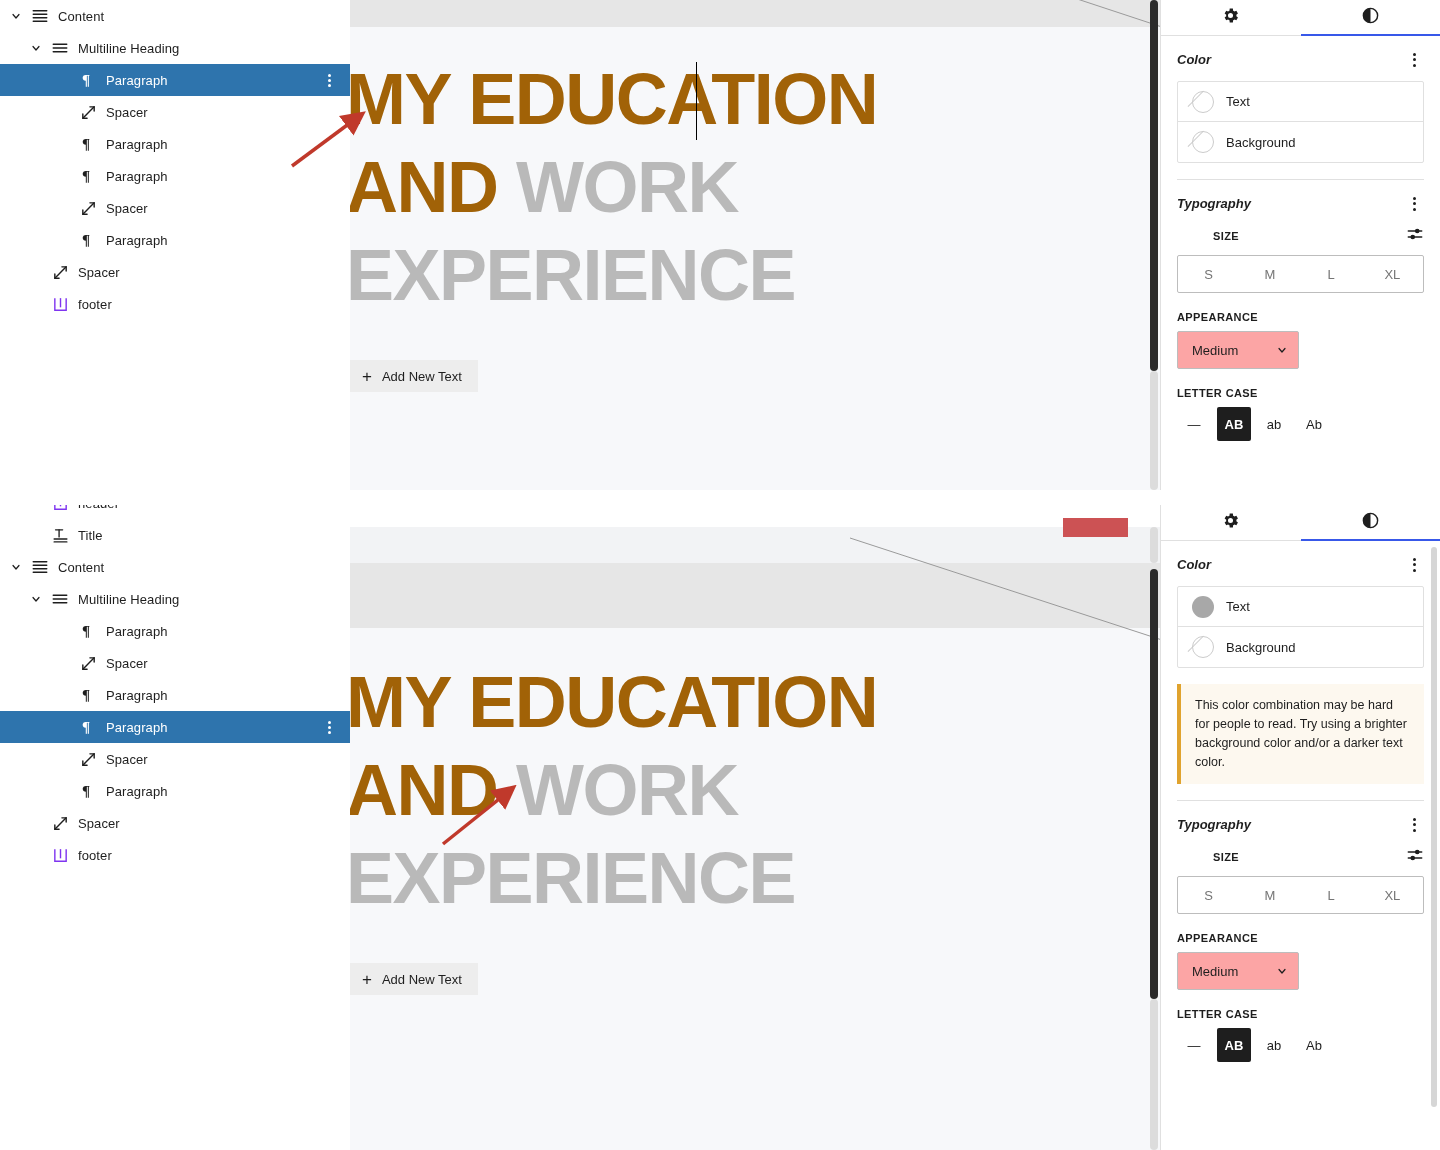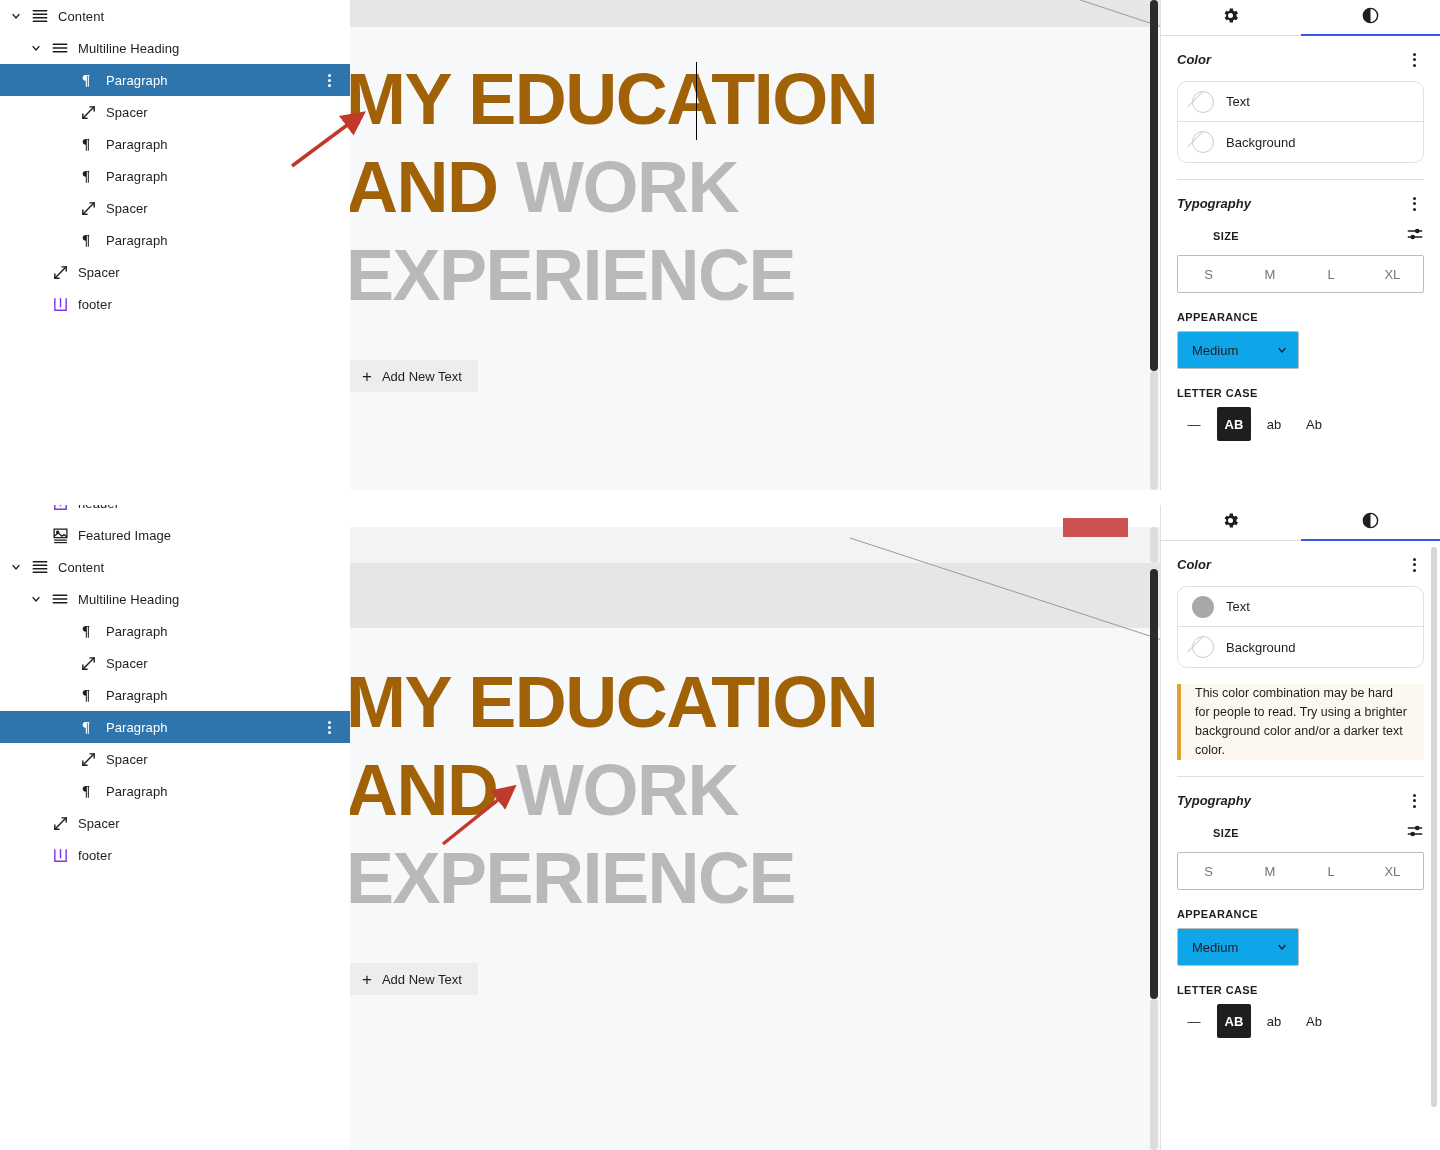--- a/index.html
+++ b/index.html
@@ -132,21 +132,21 @@
   .insp-section { padding: 16px 16px 0 16px; }
   .insp-divider { height: 1px; background: #e0e0e0; margin-top: 16px; }
   .sec-head {
     display: flex; align-items: center; justify-content: space-between;
     margin-bottom: 14px;
   }
   .sec-title { font-size: 13px; font-weight: 600; color: #1e1e1e; font-style: italic; }
   .kebab { display:flex; flex-direction:column; gap:2.5px; align-items:center; width:20px; cursor:pointer; }
   .kebab i { width:3px; height:3px; border-radius:50%; background:#1e1e1e; display:block; }
 
-  .color-list { border: 1px solid #e0e0e0; border-radius: 10px; overflow: hidden; }
+  .color-list { border: 1px solid #e0e0e0; border-radius: 2px; overflow: hidden; }
   .color-row {
     display: flex; align-items: center; gap: 12px;
     height: 40px; padding: 0 14px;
     font-size: 13px; color: #1e1e1e; cursor: pointer;
     border-bottom: 1px solid #e0e0e0;
   }
   .color-row:last-child { border-bottom: none; }
   .swatch { position: relative; width: 22px; height: 22px; flex: 0 0 22px; }
   .swatch .circ {
     position:absolute; top:0; left:0; width:22px; height:22px;
@@ -159,21 +159,21 @@
   }
   .circ.filled { background: #a8a8a8; }
   .swatch.dual .circ.filled { left: 0; width: 18px; height: 18px; top: 2px; }
   .swatch.dual .circ.empty { left: 6px; width: 18px; height: 18px; top: 2px; }
   .swatch.dual .circ.empty::after { height: 18px; }
 
   .notice {
     margin-top: 16px;
     background: #fdf8ef;
     border-left: 4px solid #e0a32e;
-    padding: 0 14px;
+    padding: 12px 14px;
     font-size: 12.5px;
     line-height: 19px;
     color: #1e1e1e;
   }
 
   .field-label {
     font-size: 11px; font-weight: 600; letter-spacing: .4px;
     color: #1e1e1e; text-transform: uppercase;
     margin-bottom: 8px;
   }
@@ -190,21 +190,21 @@
   }
 
   .select-box {
     position: relative;
     display: inline-flex; align-items: center;
     width: 122px; height: 38px;
     border: 1px solid #bdbdbd; border-radius: 2px;
     padding: 0 10px 0 14px;
     font-size: 13px; color: #1e1e1e; cursor: pointer;
     margin-bottom: 18px;
-    background:#0ea5e9;
+    background:#fca5a5;
   }
   .select-box .sel-val { flex:1; }
   .chev-down { width: 12px; height: 12px; flex:0 0 12px; }
 
   .letter-case { display:flex; align-items:center; gap: 6px; }
   .lc-btn {
     width: 34px; height: 34px; display:flex; align-items:center;
     justify-content:center; font-size: 13px; color:#1e1e1e; cursor:pointer;
     border-radius: 2px;
   }
@@ -466,29 +466,28 @@
               <path d="M4 3 L4 20 L20 20 L20 3"></path>
               <line x1="12" y1="3" x2="12" y2="16"></line>
             </svg>
           </span>
               <span class="lv-label">header</span>
 
             </div>
         <div class="lv-row ind-1 ">
               <span class="lv-chevron empty"></span>
               <span class="lv-icon">
-            <svg width="17" height="17" viewBox="0 0 24 24" fill="none" stroke="#1e1e1e" stroke-width="1.8">
-              <rect x="3" y="3" width="18" height="12"></rect>
-              <circle cx="8" cy="7.5" r="1.6" fill="#1e1e1e"></circle>
-              <path d="M3 13 L9 8.5 L14 13 L17 10.5 L21 14" stroke-linejoin="round"></path>
-              <line x1="3" y1="18.5" x2="21" y2="18.5"></line>
-              <line x1="3" y1="22" x2="21" y2="22"></line>
-            </svg>
-          </span>
-              <span class="lv-label">Featured Image</span>
+            <svg width="17" height="17" viewBox="0 0 24 24" stroke="#1e1e1e" stroke-width="1.9" stroke-linecap="round">
+              <line x1="5" y1="4" x2="15" y2="4"></line>
+              <line x1="10" y1="4" x2="10" y2="14"></line>
+              <line x1="3" y1="17" x2="21" y2="17"></line>
+              <line x1="3" y1="21" x2="21" y2="21"></line>
+            </svg>
+          </span>
+              <span class="lv-label">Title</span>
 
             </div>
         <div class="lv-row ind-0 ">
               <span class="lv-chevron">
             <svg width="12" height="12" viewBox="0 0 24 24" fill="none" stroke="#1e1e1e" stroke-width="2.4" stroke-linecap="round" stroke-linejoin="round">
               <polyline points="6,9 12,16 18,9"></polyline>
             </svg>
           </span>
               <span class="lv-icon">
             <svg width="18" height="18" viewBox="0 0 24 24" stroke="#1e1e1e" stroke-width="1.9" stroke-linecap="round">

